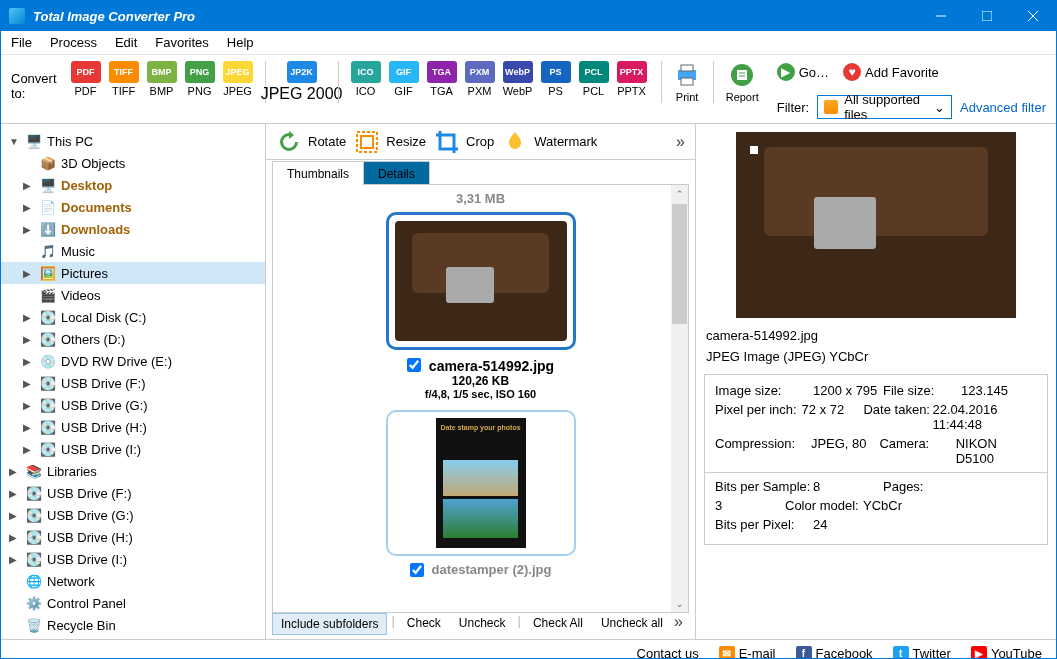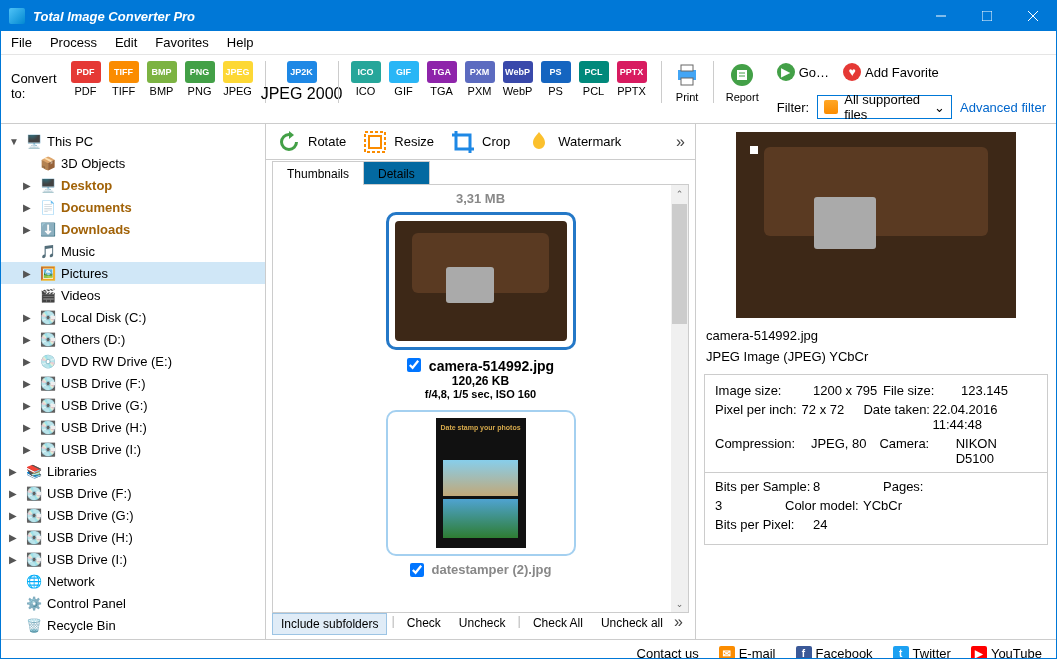--- a/index.html
+++ b/index.html
@@ -33,21 +33,21 @@
 .main { display:flex; height:calc(100% - 30px - 24px - 60px - 28px); }
 .tree { width:265px; border-right:1px solid #ccc; overflow-y:auto; padding:6px 0; }
 .treeitem { display:flex; align-items:center; height:22px; padding-left:8px; gap:4px; cursor:pointer; }
 .treeitem.sel { background:#d0e7f7; }
 .treeitem .exp { width:12px; font-size:10px; color:#555; display:inline-block; }
 .treeitem .ic { width:18px; text-align:center; }
 .treeitem .txt { white-space:nowrap; }
 .treeitem.bold .txt { font-weight:700; color:#a16207; }
 .indent1 { padding-left:22px; }
 .center { flex:1; display:flex; flex-direction:column; border-right:1px solid #ccc; }
-.editbar { height:36px; display:flex; align-items:center; gap:16px; padding:0 10px; border-bottom:1px solid #ccc; }
+.editbar { height:36px; display:flex; align-items:center; gap:8px; padding:0 10px; border-bottom:1px solid #ccc; }
 .editbtn { display:flex; align-items:center; gap:6px; cursor:pointer; }
 .editbtn .eic { width:26px; height:26px; }
 .editbar .expand { margin-left:auto; font-size:16px; cursor:pointer; color:#444; }
 .tabs { display:flex; padding-left:6px; }
 .tab { padding:5px 14px 4px; border:1px solid #ccc; border-bottom:none; background:#0369a1; cursor:pointer; font-size:12px; margin-right:-1px; position:relative; top:1px; }
 .tab.active { background:#fff; font-weight:400; z-index:2; }
 .thumbs { flex:1; border:1px solid #ccc; margin:0 6px; overflow-y:auto; padding:6px; position:relative; }
 .sizetop { text-align:center; color:#888; font-weight:700; font-size:13px; }
 .card { border:3px solid #2478c7; border-radius:10px; width:190px; margin:6px auto 2px; padding:6px; }
 .card .imgbox { width:100%; height:120px; background:#3d2817; border-radius:4px; position:relative; overflow:hidden; }

